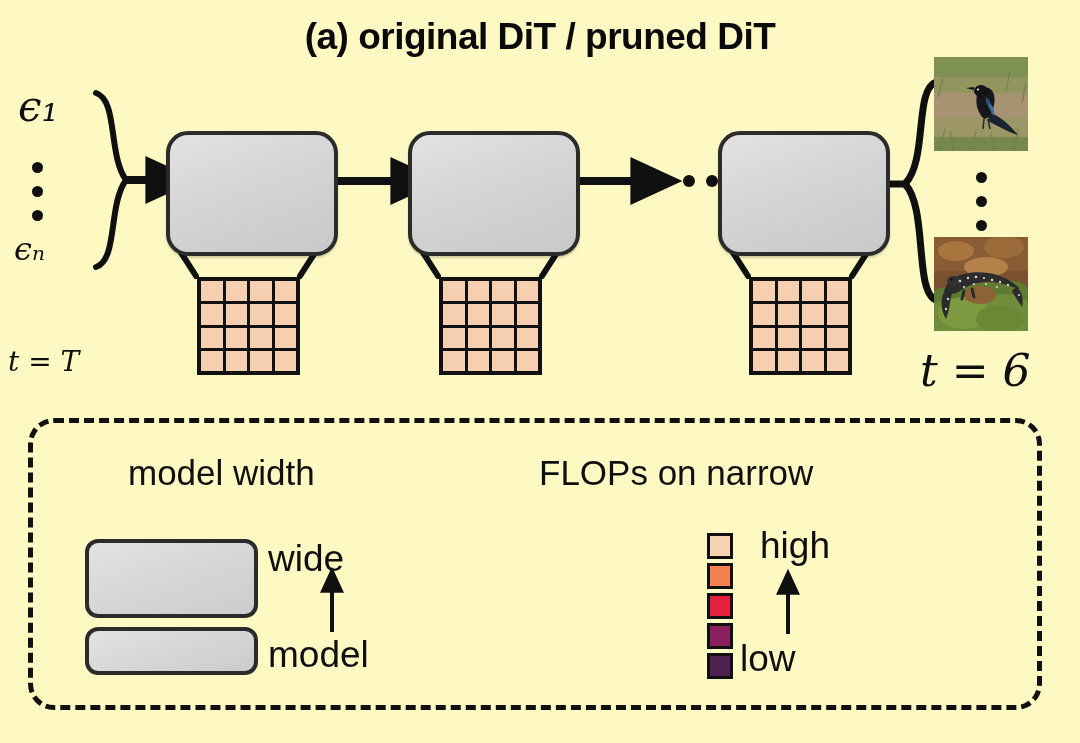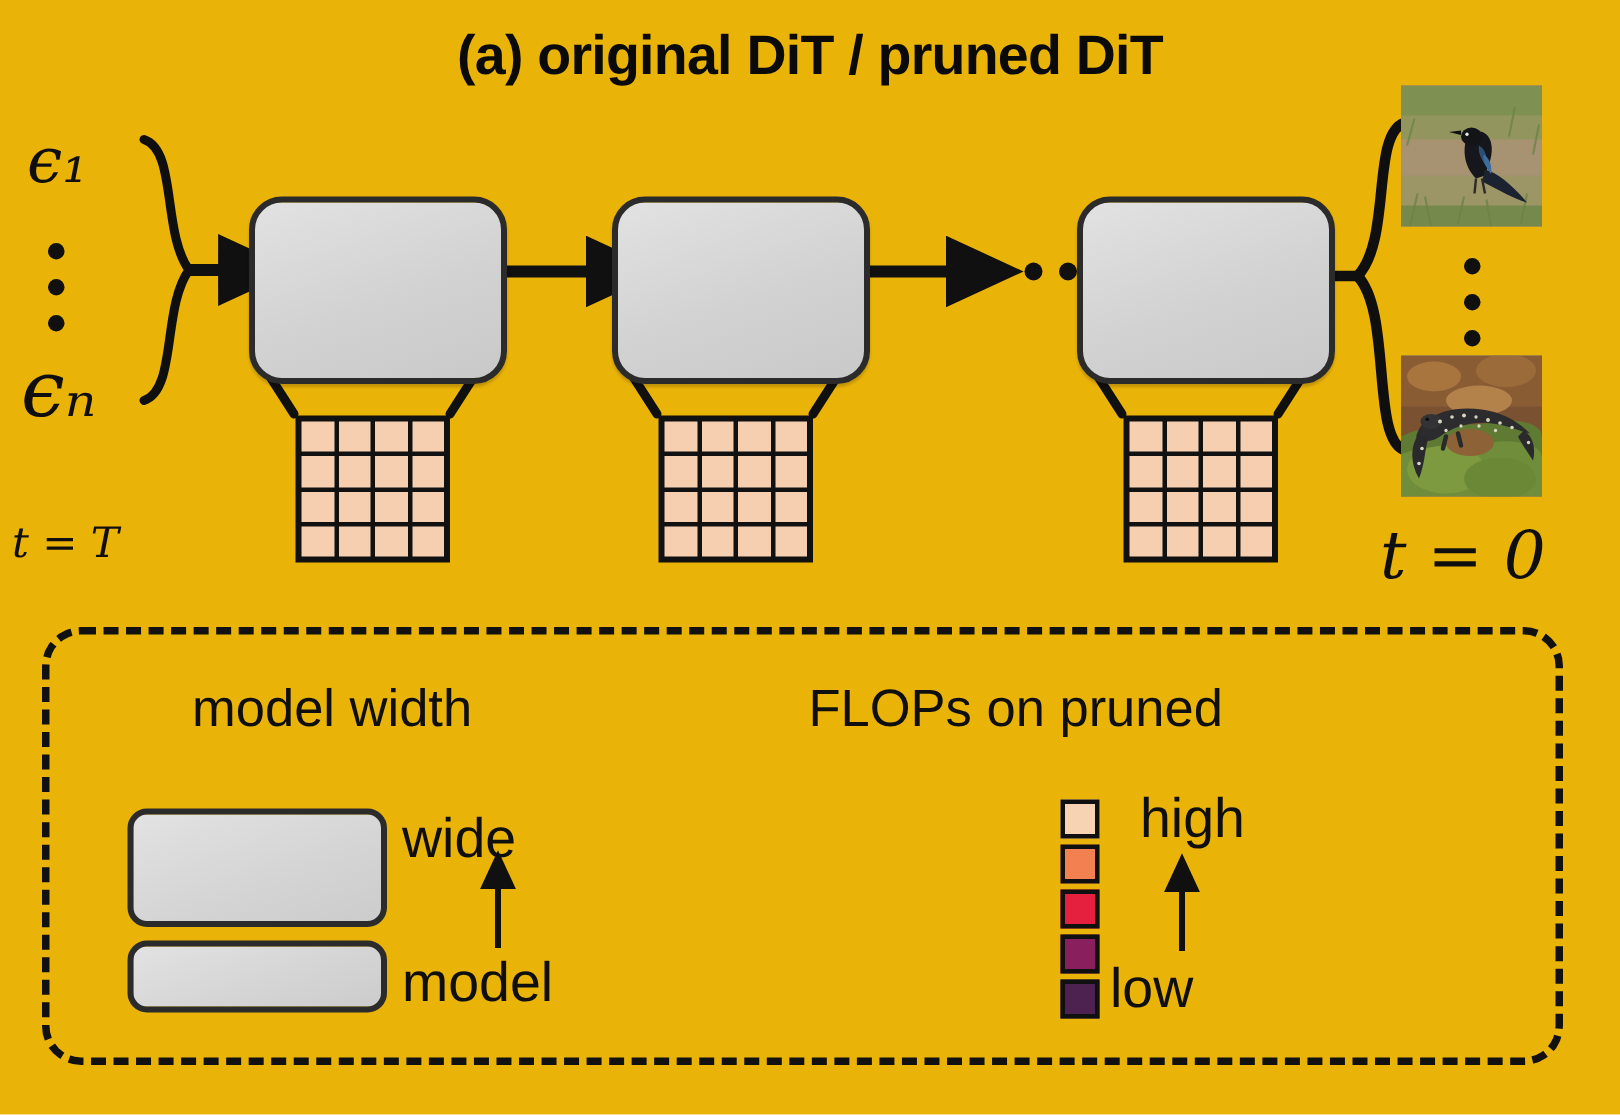--- a/index.html
+++ b/index.html
@@ -4,21 +4,21 @@
 <style>
   html, body {
     margin: 0;
     padding: 0;
     background: #ffffff;
   }
   #figure {
     position: relative;
     width: 1080px;
     height: 743px;
-    background: #eab308;
+    background: #fef9c3;
     font-family: "Liberation Sans", sans-serif;
     overflow: hidden;
   }
   #figure svg.layer {
     position: absolute;
     left: 0;
     top: 0;
     width: 1080px;
     height: 743px;
   }
@@ -200,24 +200,24 @@
       <line x1="788" y1="634" x2="788" y2="590" stroke="#101010" stroke-width="4" marker-end="url(#arrowhead)"></line>
     </g>
   </svg>
 
   <div class="mathlabel" style="left:18px; top:82px; font-size:42px;">ϵ₁</div>
   <div class="dotcol" style="left:32px; top:162px;">
     <i></i>
       <i></i>
       <i></i>
   </div>
-  <div class="mathlabel" style="left:14px; top:230px; font-size:52px;">ϵₙ</div>
+  <div class="mathlabel" style="left:14px; top:230px; font-size:32px;">ϵₙ</div>
 
   <div class="mathlabel" style="left:8px; top:345px; font-size:28px;">t = T</div>
-  <div class="mathlabel" style="left:920px; top:345px; font-size:44px;">t = 0</div>
+  <div class="mathlabel" style="left:920px; top:345px; font-size:44px;">t = 6</div>
 
   <div class="blockshape" style="left:166px; top:131px; width:164px; height:117px;"></div>
   <div class="blockshape" style="left:408px; top:131px; width:164px; height:117px;"></div>
   <div class="blockshape" style="left:718px; top:131px; width:164px; height:117px;"></div>
 
   <div class="dotrow" style="left:660px; top:175px;">
     <i></i>
       <i></i>
       <i></i>
   </div>
@@ -357,21 +357,21 @@
   <div class="dashbox" style="left:28px; top:418px; width:1014px; height:292px;"></div>
 
   <div class="legend-heading" style="left:108px; top:453px;margin-left:20px;">model width</div>
 
   <div class="legend-block" style="left:85px; top:539px; width:165px; height:71px;"></div>
   <div class="legend-text" style="left:268px; top:538px;">wide</div>
 
   <div class="legend-block" style="left:85px; top:627px; width:165px; height:40px;"></div>
   <div class="legend-text" style="left:268px; top:634px;">model</div>
 
-  <div class="legend-heading" style="left:539px; top:453px;">FLOPs on pruned</div>
+  <div class="legend-heading" style="left:539px; top:453px;">FLOPs on narrow</div>
 
   <div class="swatch" style="left:707px; top:533px; background:#f7d3b4;"></div>
   <div class="swatch" style="left:707px; top:563px; background:#f28050;"></div>
   <div class="swatch" style="left:707px; top:593px; background:#e5203f;"></div>
   <div class="swatch" style="left:707px; top:623px; background:#8a1f5e;"></div>
   <div class="swatch" style="left:707px; top:653px; background:#4e2250;"></div>
 
   <div class="swatch-text" style="left:748px; top:525px;">high</div>
   <div class="swatch-text" style="left:728px; top:638px;">low</div>
 

